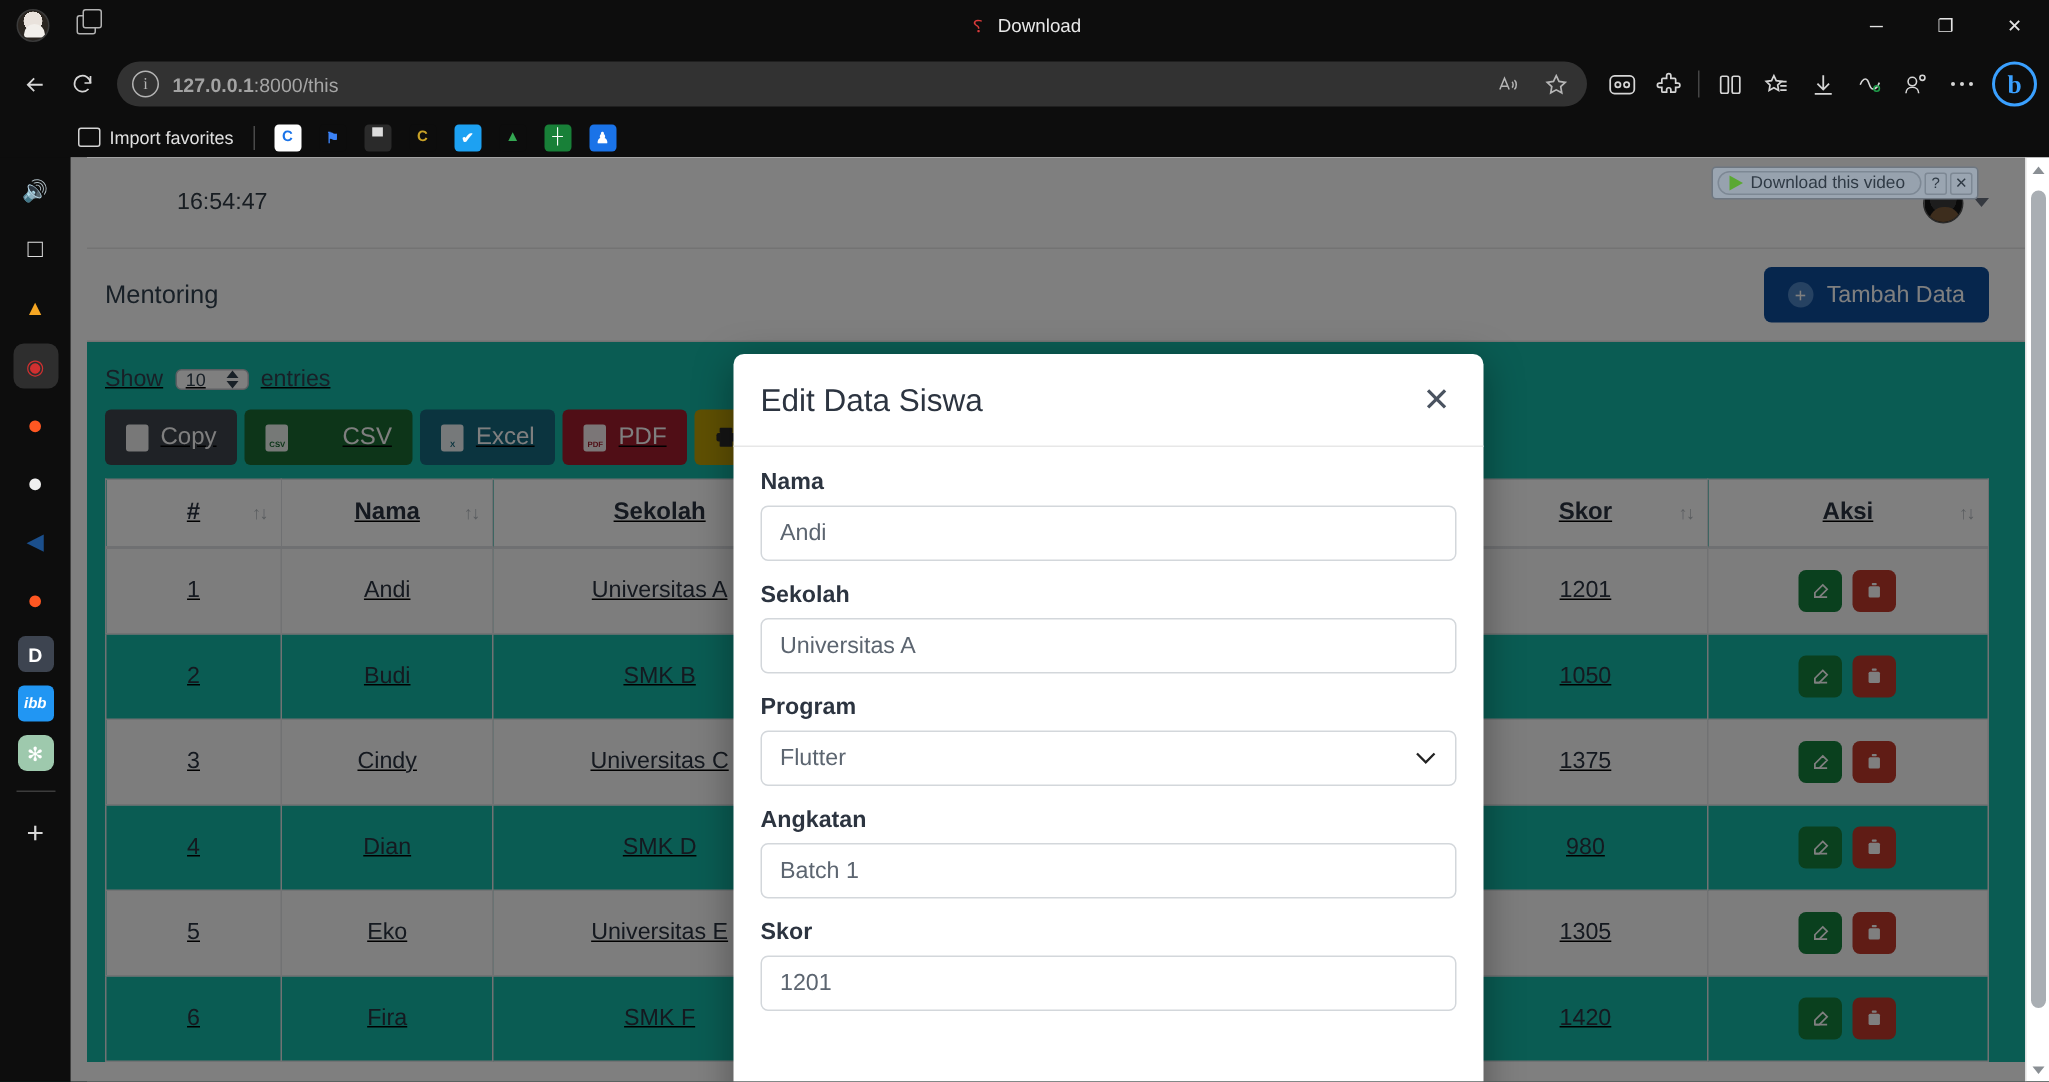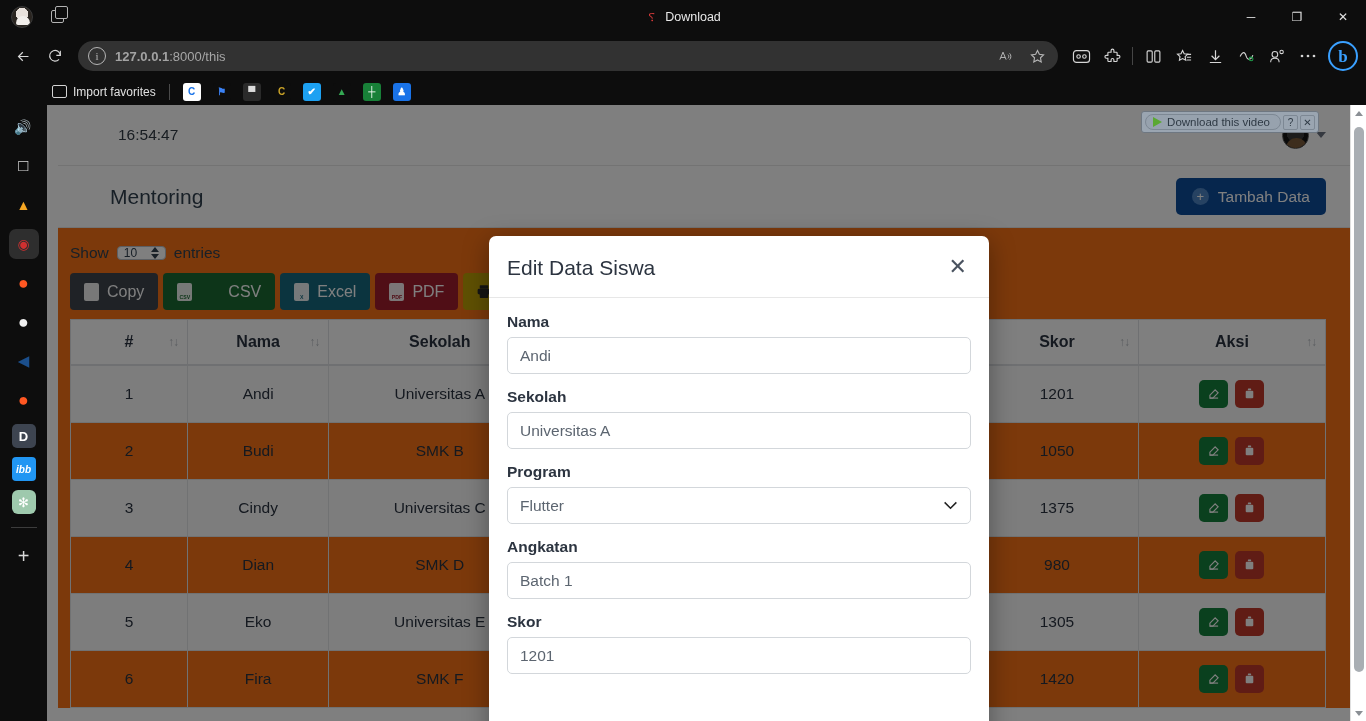--- a/index.html
+++ b/index.html
@@ -130,32 +130,32 @@
     background: radial-gradient(circle at 50% 40%, #3a3a3a 0 45%, #151515 46% 100%);
     border:1px solid #555; position:relative; overflow:hidden;
   }
   .nav-avatar::after{content:""; position:absolute; left:3px;bottom:0;width:21px;height:10px;background:#7a5a3a;border-radius:10px 10px 0 0;}
   .caret-dn{ width:0;height:0;border-left:5px solid transparent;border-right:5px solid transparent;border-top:6px solid #6b7280; }
 
   .subheader{
     height:62px; display:flex; align-items:center; justify-content:space-between;
     padding:0 40px 0 12px; border-bottom:1px solid #e6e6e6; background:#fff;
   }
-  .page-title{ font-size:21px; color:#31404f;margin-left:40px; }
+  .page-title{ font-size:17px; color:#31404f; }
   .btn-primary{
     background:#0d4d9b; color:#fff; border:none; border-radius:5px;
     height:37px; padding:0 16px; font-size:15.5px; display:flex;align-items:center;gap:9px;
     font-family:"Liberation Sans", sans-serif;
   }
   .plus-circle{
     width:17px;height:17px;border-radius:50%;background:#4d84c4;color:#fff;
     display:flex;align-items:center;justify-content:center;font-size:13px;line-height:1;
   }
 
-  .tablecard{ padding:16px 40px 0 12px; background:#f97316;}
+  .tablecard{ padding:16px 40px 0 12px; background:#14b8a6;text-decoration:underline;}
   .tablecard-top{ display:flex; align-items:center; justify-content:space-between; }
   .show-entries{ display:flex; align-items:center; gap:8px; font-size:15.5px; color:#31404f;}
   .sel-box{
     width:49px;height:14px;border:1px solid #b9bfc6;border-radius:4px;background:#fff;
     display:flex;align-items:center;justify-content:space-between;padding:0 6px;
     font-size:12px; color:#31404f;
   }
   .spin{ display:flex;flex-direction:column; gap:2px; }
   .spin i{ width:0;height:0;border-left:4px solid transparent;border-right:4px solid transparent;}
   .spin i.up{ border-bottom:5px solid #31404f;}

